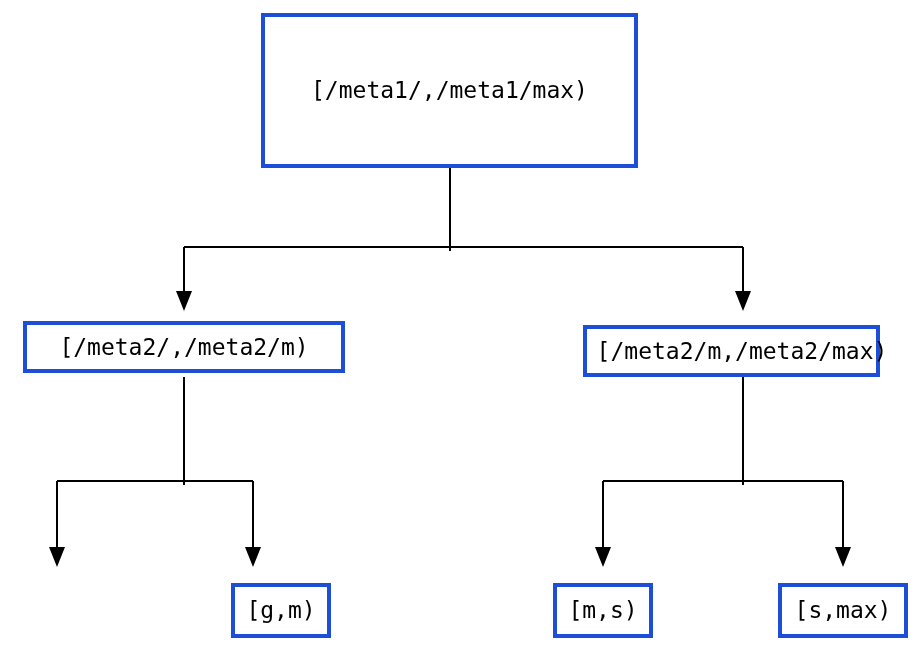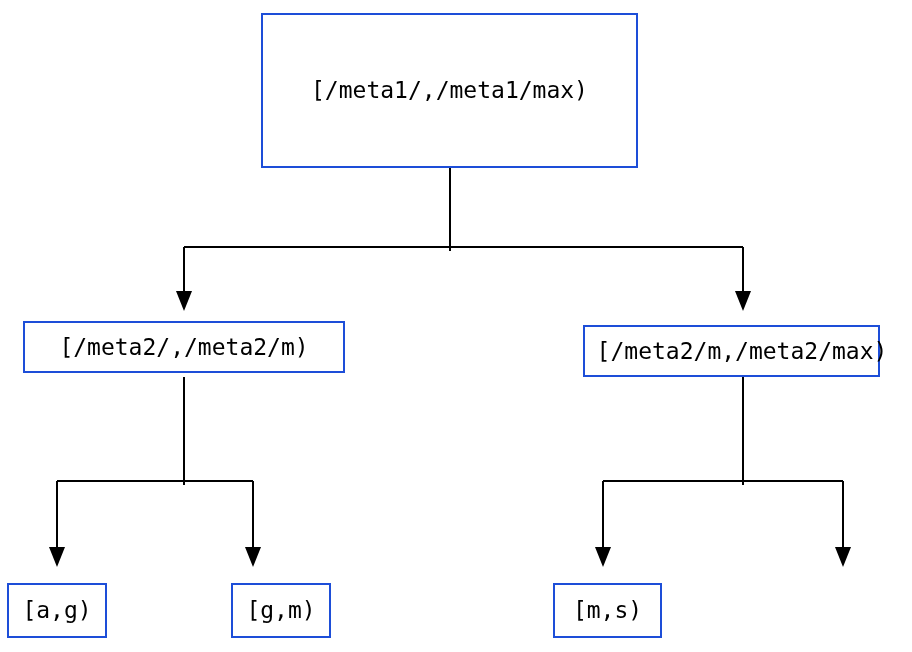--- a/index.html
+++ b/index.html
@@ -29,36 +29,36 @@
     fill: none;
     shape-rendering: crispEdges;
   }
   .edges polygon {
     fill: #000000;
     stroke: none;
   }
   .node {
     position: absolute;
     box-sizing: border-box;
-    border: 2px solid #1d4ed8;
+    border: 4px solid #1d4ed8;
     background: #ffffff;
     display: flex;
     align-items: center;
     justify-content: center;
     color: #000000;
     font-size: 23px;
     line-height: 1;
     white-space: pre;
   }
   .node-root  { left: 261px; top: 13px;  width: 377px; height: 155px; }
   .node-left  { left: 23px;  top: 321px; width: 322px; height: 52px; }
   .node-right { left: 583px; top: 325px; width: 297px; height: 52px; padding-left: 21px; }
   .node-ll    { left: 7px;   top: 583px; width: 100px; height: 55px; }
   .node-lr    { left: 203px; top: 583px; width: 100px; height: 55px; margin-left: 28px; }
-  .node-rl    { left: 553px; top: 583px; width: 109px; height: 55px; }
+  .node-rl    { left: 553px; top: 583px; width: 100px; height: 55px; }
   .node-rr    { left: 778px; top: 583px; width: 130px; height: 55px; }
 </style>
 </head>
 <body>
 
 <div class="canvas">
 
   <svg class="edges" viewBox="0 0 912 652" xmlns="http://www.w3.org/2000/svg">
 
     <path d="M450 168 V251"></path>
@@ -88,26 +88,26 @@
   </div>
 
   <div class="node node-left">
     <span>[/meta2/,/meta2/m)</span>
   </div>
 
   <div class="node node-right">
     <span>[/meta2/m,/meta2/max)</span>
   </div>
 
-  <div class="node node-ll">
-    <span>[a,g)</span>
-  </div>
 
   <div class="node node-lr">
     <span>[g,m)</span>
   </div>
 
   <div class="node node-rl">
     <span>[m,s)</span>
   </div>
 
+  <div class="node node-rr">
+    <span>[s,max)</span>
+  </div>
 
 </div>
 
 </body></html>

